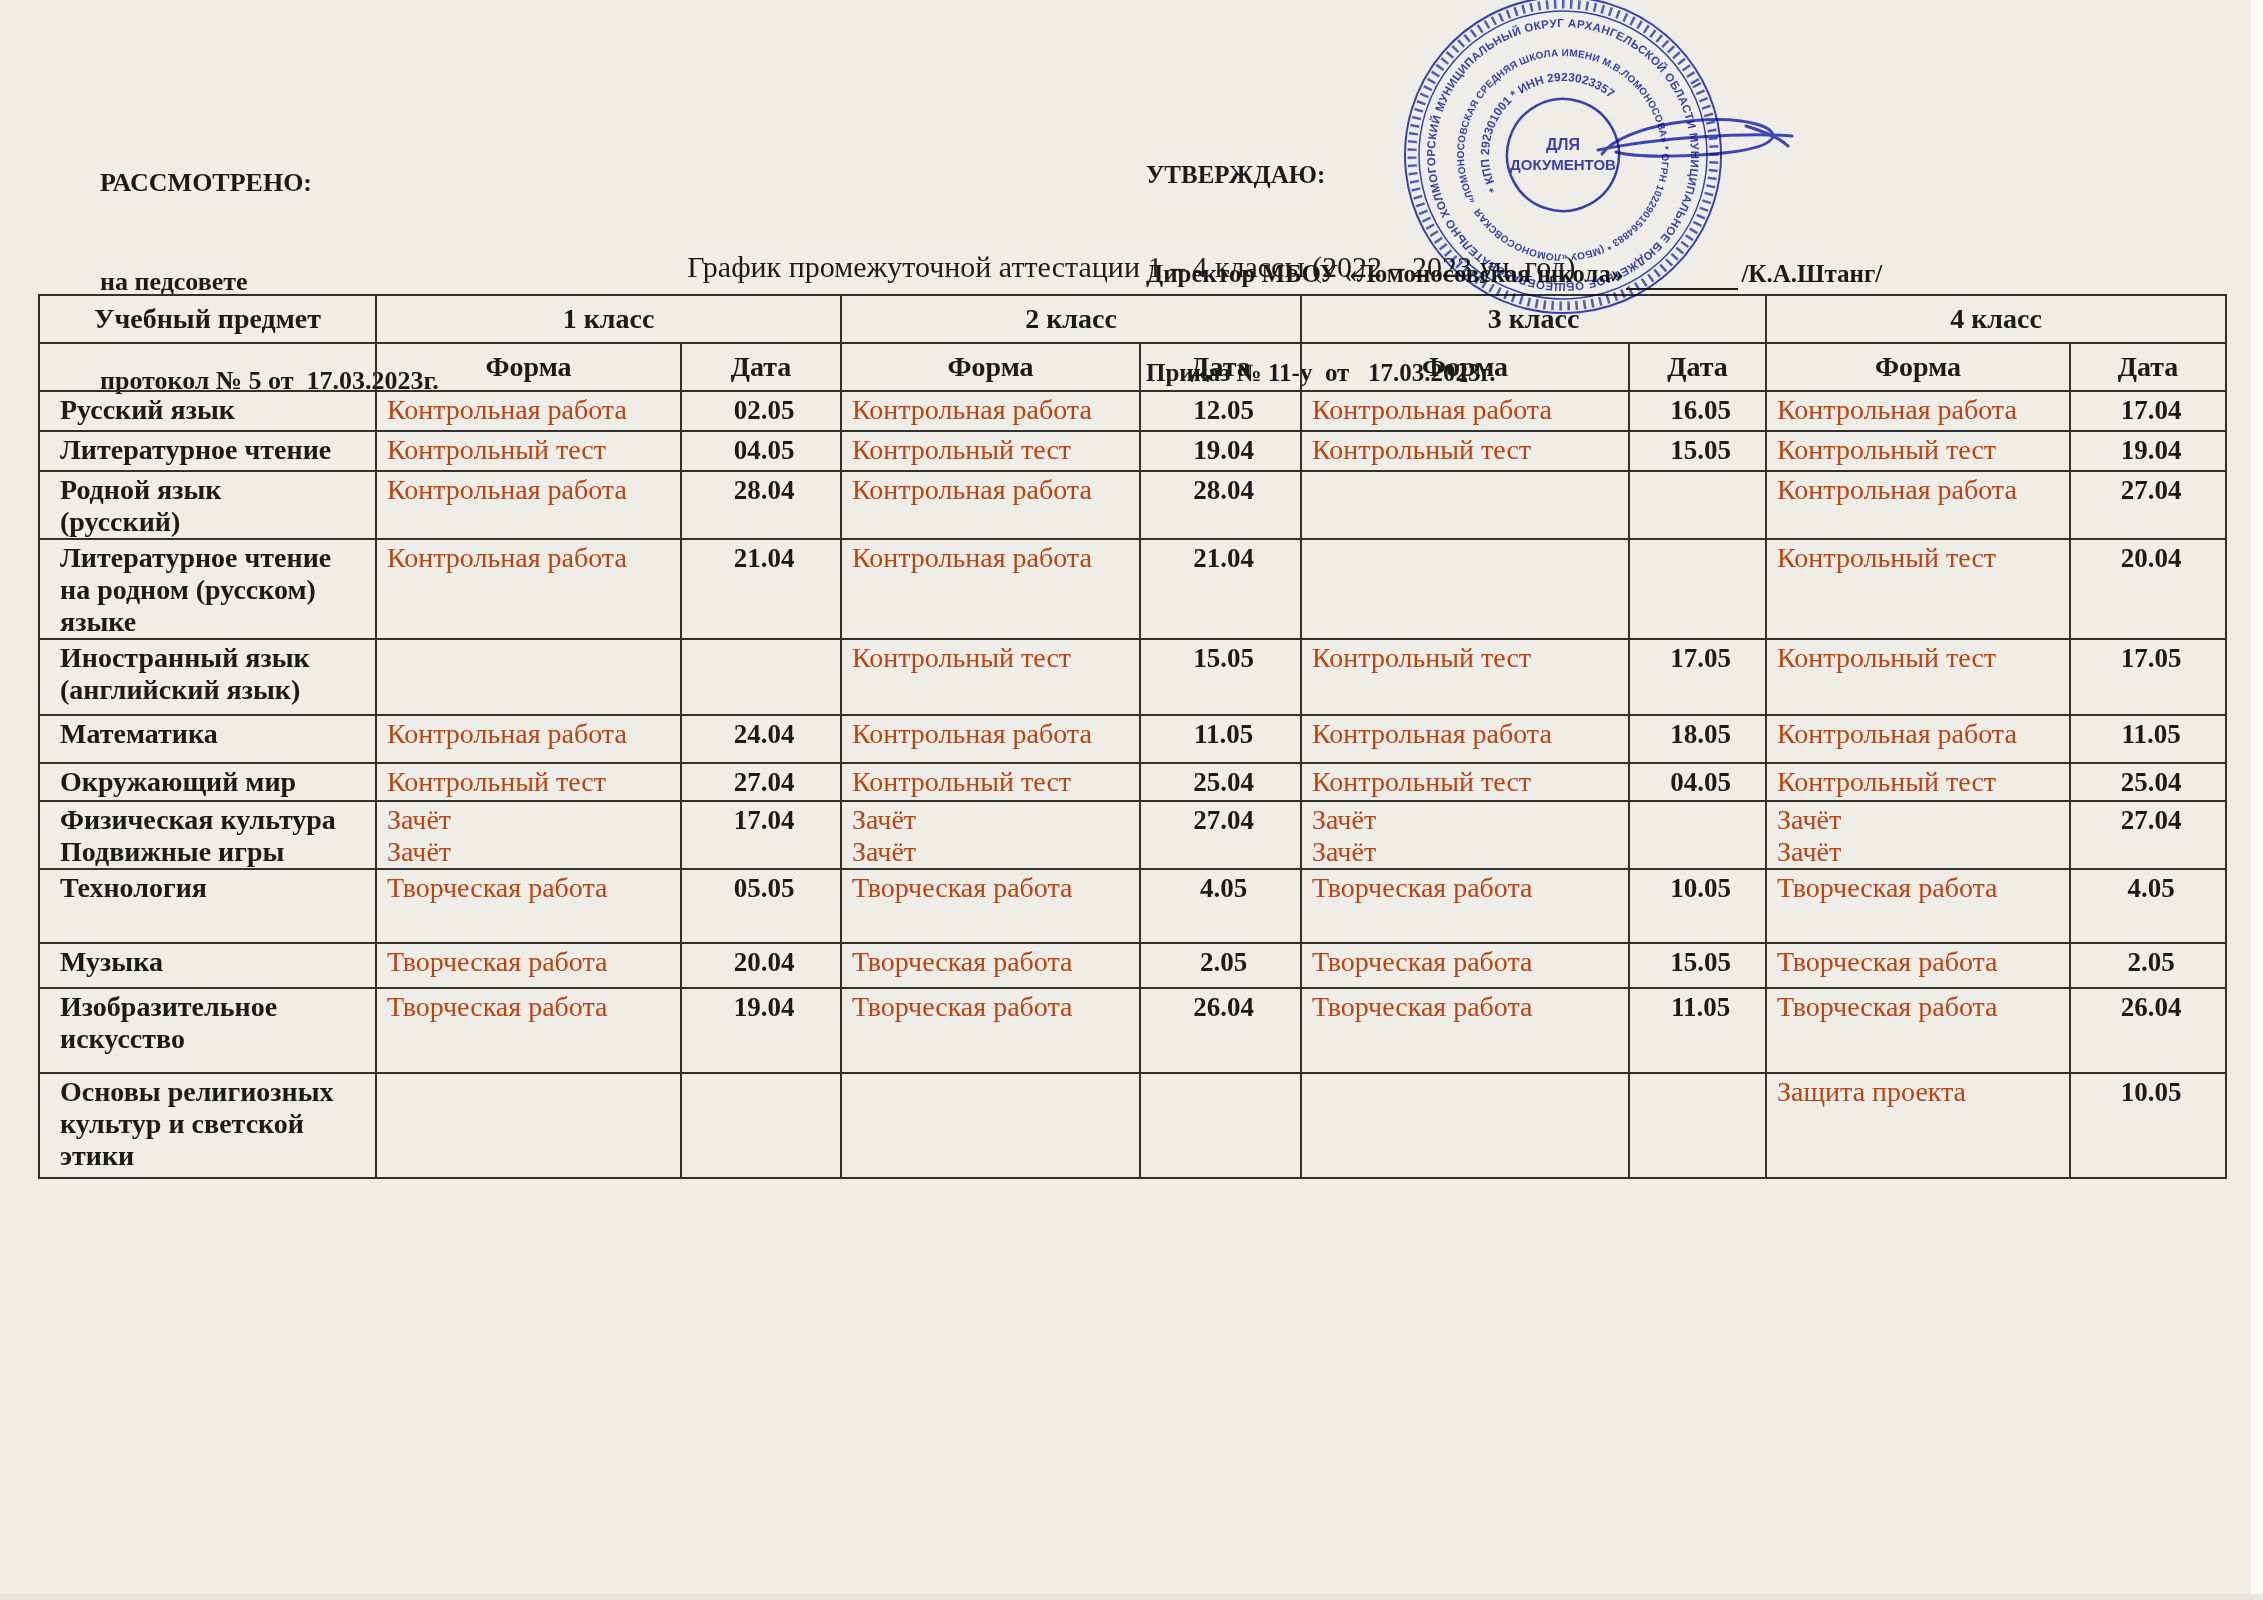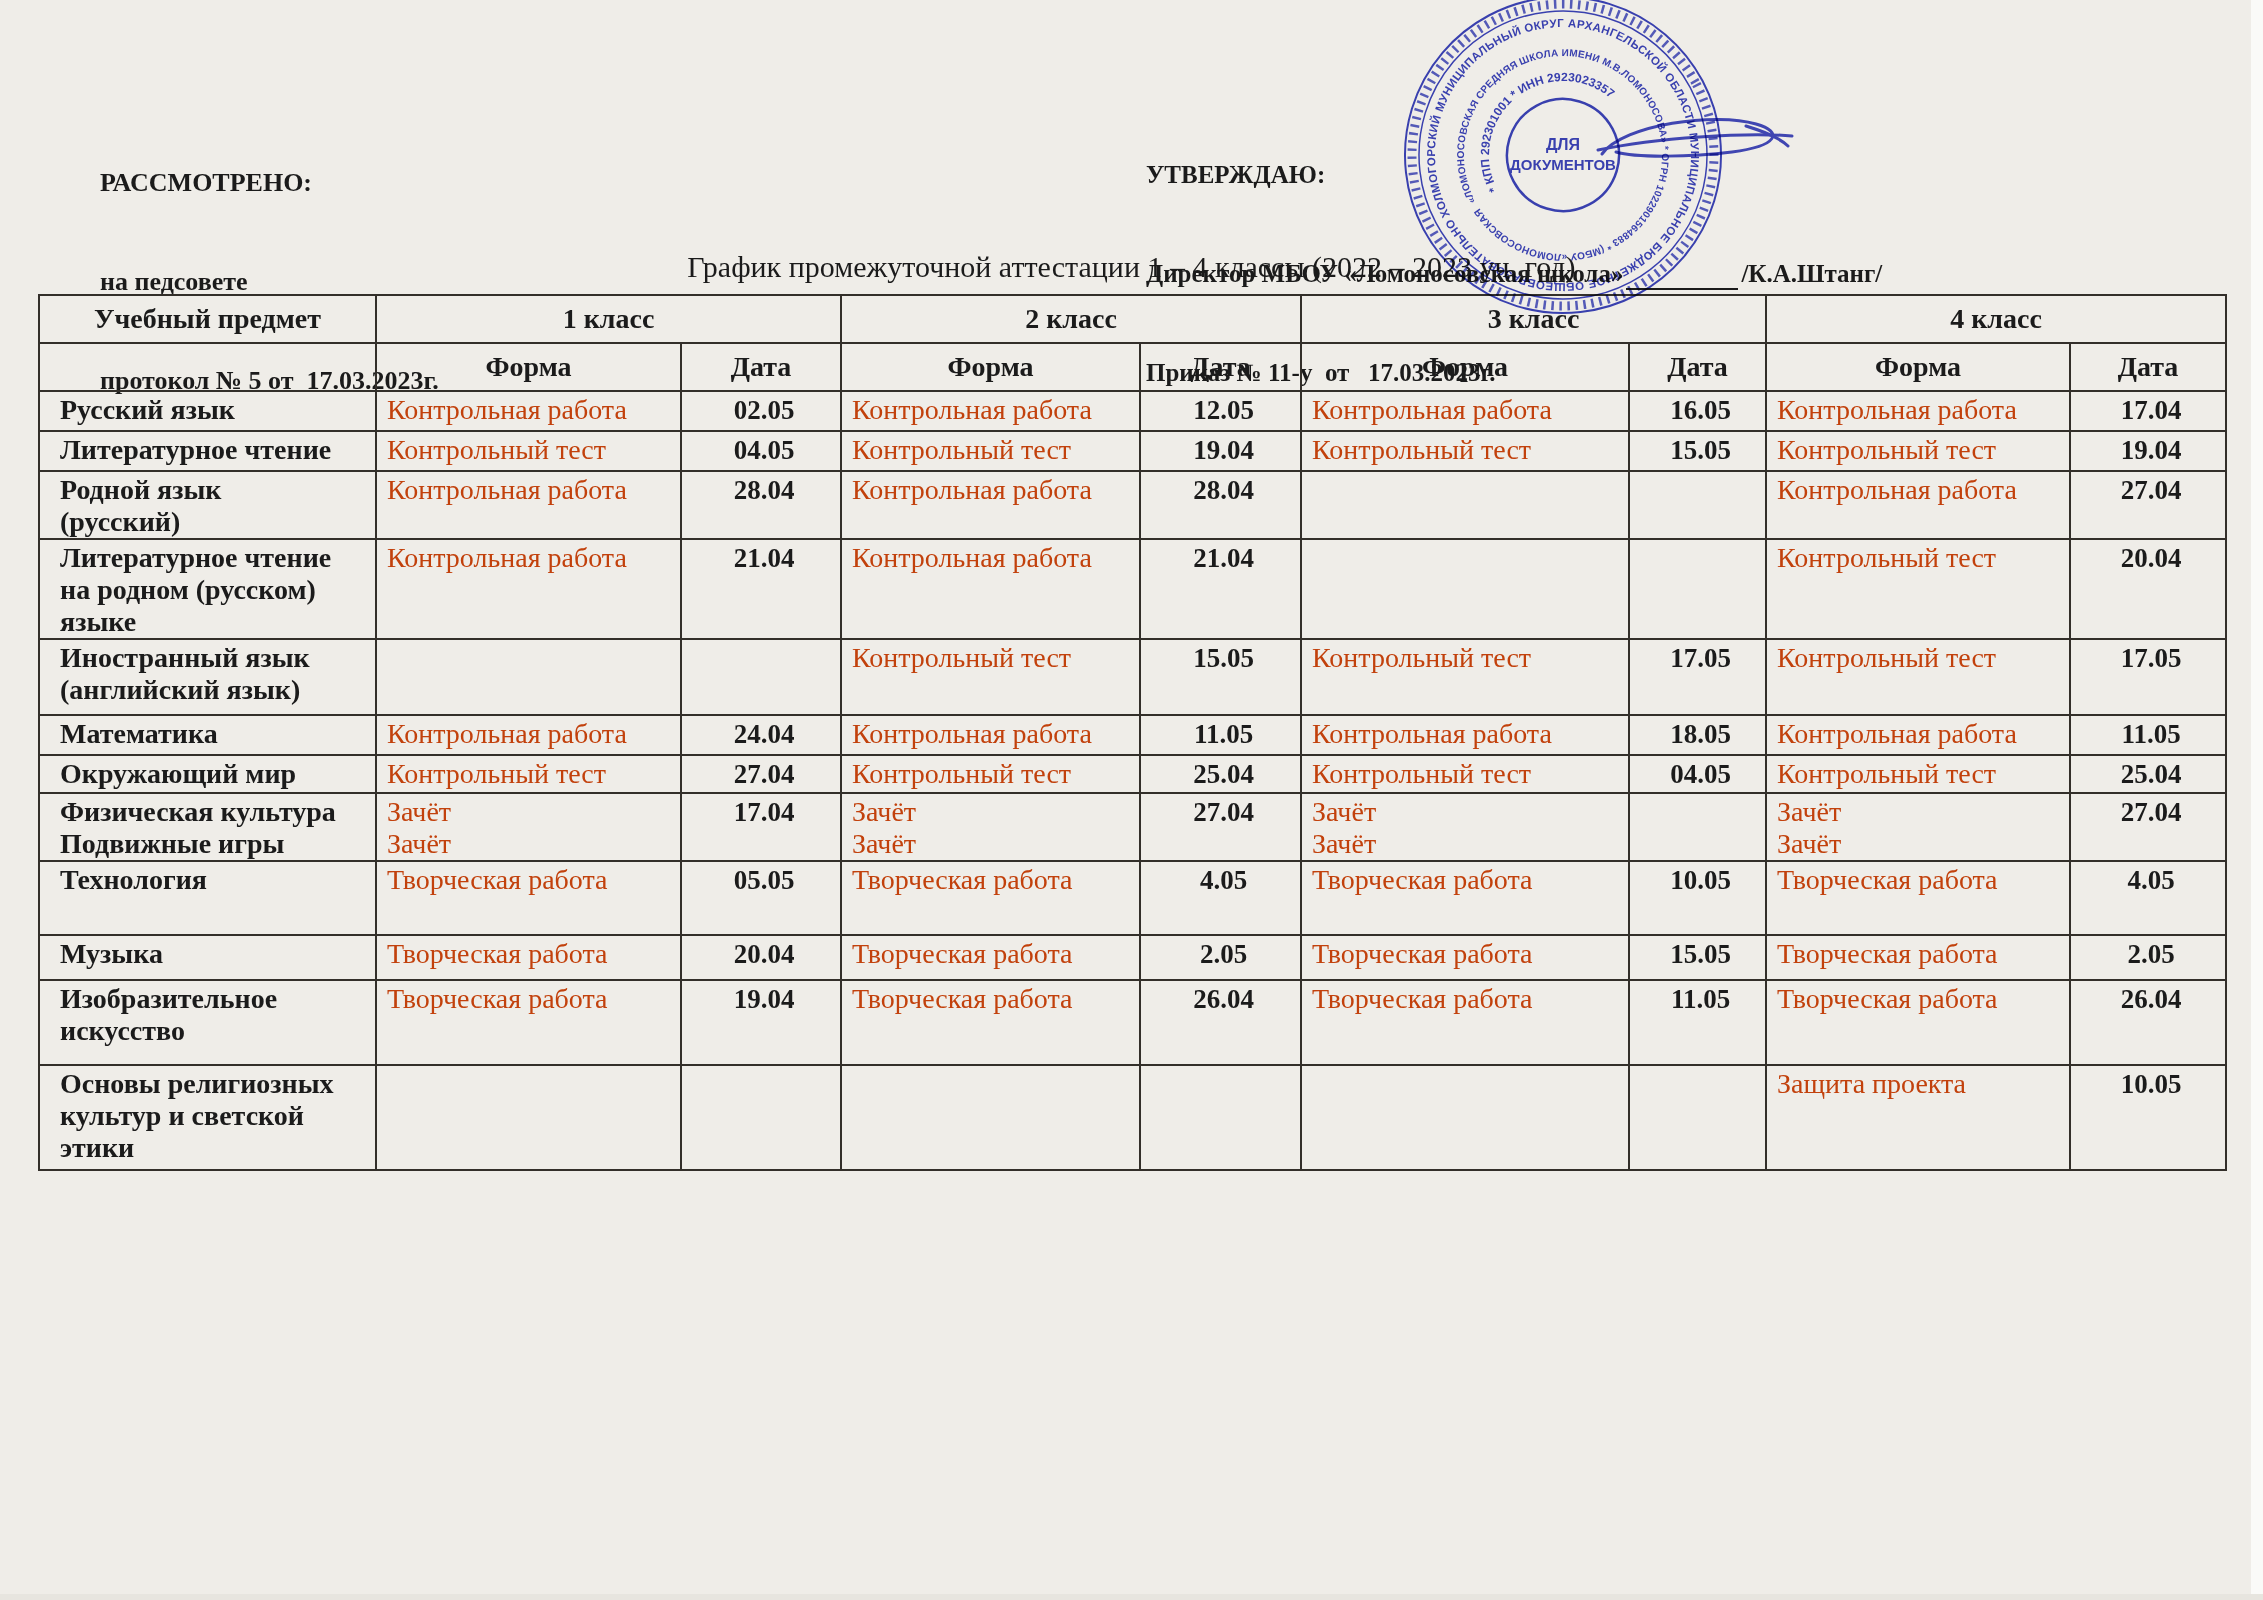--- a/index.html
+++ b/index.html
@@ -186,21 +186,21 @@
 (английский язык)</td>
     <td class="form"></td>
     <td class="date"></td>
     <td class="form">Контрольный тест</td>
     <td class="date">15.05</td>
     <td class="form">Контрольный тест</td>
     <td class="date">17.05</td>
     <td class="form">Контрольный тест</td>
     <td class="date">17.05</td>
   </tr>
-  <tr style="height:40px">
+  <tr style="height:48px">
     <td class="subject">Математика</td>
     <td class="form">Контрольная работа</td>
     <td class="date">24.04</td>
     <td class="form">Контрольная работа</td>
     <td class="date">11.05</td>
     <td class="form">Контрольная работа</td>
     <td class="date">18.05</td>
     <td class="form">Контрольная работа</td>
     <td class="date">11.05</td>
   </tr>

